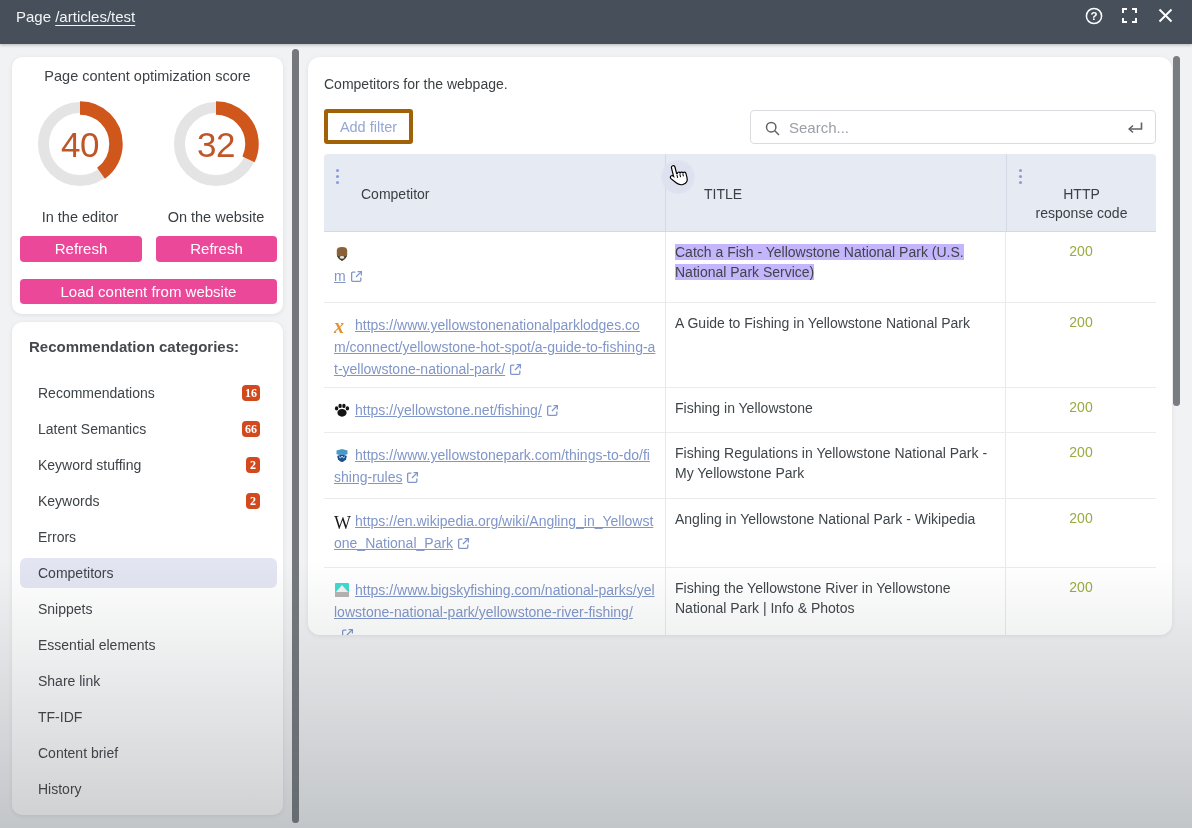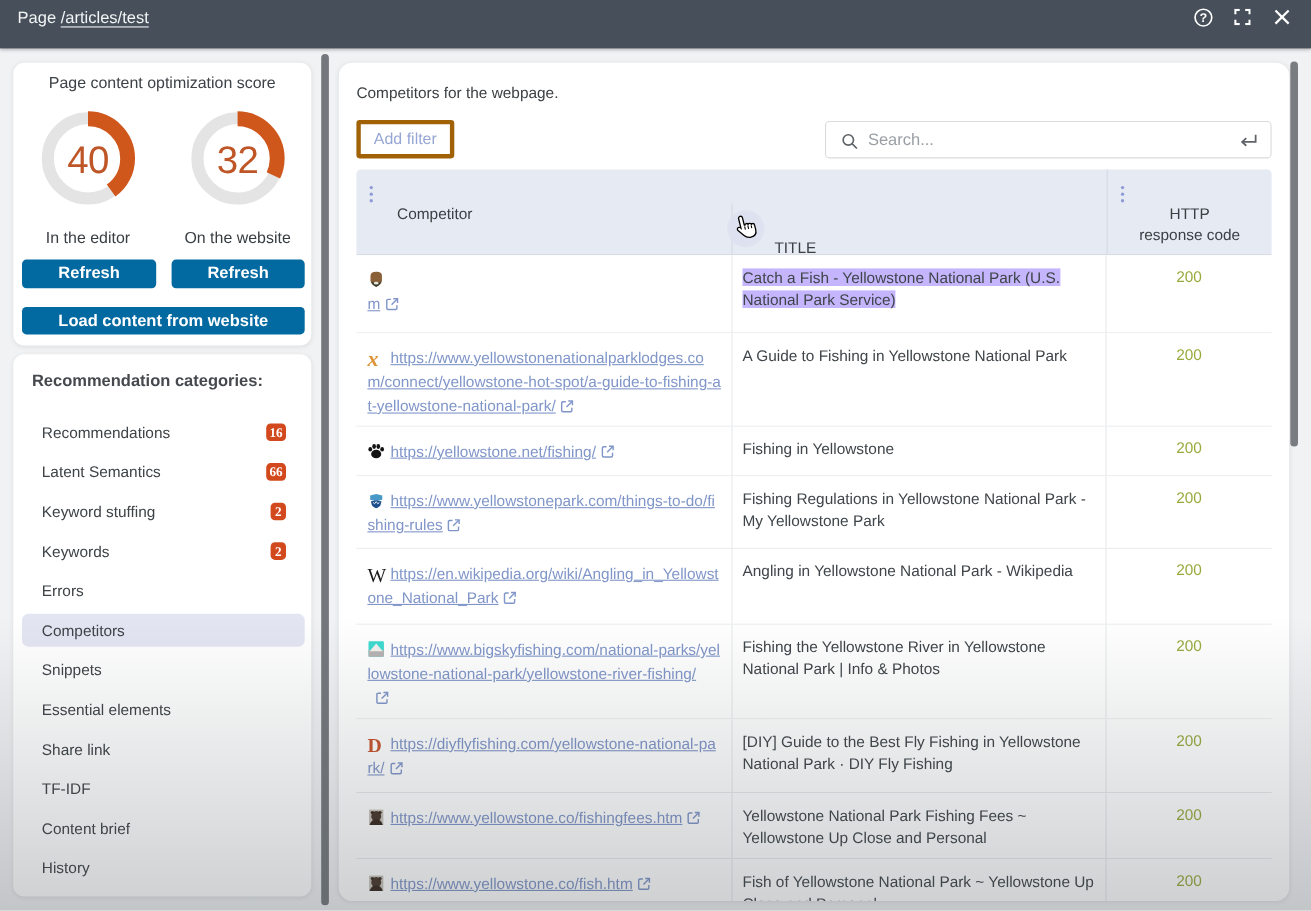--- a/index.html
+++ b/index.html
@@ -11,35 +11,35 @@
   #topbar { position:absolute; left:0; top:0; width:1192px; height:44px; background:#47505a; color:#f2f4f5; box-shadow:0 1px 3px rgba(0,0,0,.25); z-index:5;}
   #topbar .ttl { position:absolute; left:16px; top:8px; font-size:15px; }
   #topbar .ttl u { text-underline-offset:3px; }
   .tbico { position:absolute; top:0; }
 
   
   .card { position:absolute; background:#fff; border-radius:10px; box-shadow:0 1px 4px rgba(60,64,67,.10); }
   #card1 { left:12px; top:57px; width:271px; height:257px; }
   #card1 h3 { font-size:14.5px; font-weight:normal; color:#3c4247; text-align:center; margin-top:11px; }
   .glabel { position:absolute; width:136px; text-align:center; top:152px; font-size:14.5px; color:#393e43; }
-  .btn { position:absolute; background:#0369a1; border-radius:4px; color:#fff; font-size:15px; text-align:center; font-family:"Liberation Sans",sans-serif; border:none;font-weight:bold; }
+  .btn { position:absolute; background:#ec4899; border-radius:4px; color:#fff; font-size:15px; text-align:center; font-family:"Liberation Sans",sans-serif; border:none; }
   #card2 { left:12px; top:322px; width:271px; height:493px; }
   #card2 h3 { font-size:15px; color:#45494e; margin:16px 0 0 17px; }
   #catlist { position:absolute; left:20px; top:378px; width:257px; }
   .cat { height:30px; margin-bottom:6px; border-radius:6px; display:flex; align-items:center; padding:0 17px 0 18px; font-size:14px; color:#3e4347; }
   .cat.sel { background:#e3e5f2; }
   .cat .sp { flex:1; }
   .badge { background:#d2491e; color:#fff; font-family:"Liberation Serif",serif; font-weight:bold; font-size:12px; border-radius:4px; height:16px; min-width:14px; padding:0 3px; display:flex; align-items:center; justify-content:center; }
 
   
   #sb1 { position:absolute; left:292px; top:49px; width:7px; height:774px; background:#74787c; border-radius:4px; z-index:4;}
   #sb2 { position:absolute; left:1172.5px; top:56px; width:7px; height:350px; background:#797d81; border-radius:4px; z-index:4;}
 
   
-  #main { left:308px; top:57px; width:864px; height:762px; border-radius:12px; overflow:hidden; }
+  #main { left:308px; top:57px; width:864px; height:578px; border-radius:12px; overflow:hidden; }
   #main .desc { position:absolute; left:16px; top:19px; font-size:14px; color:#3c4043; }
   #addfilter { position:absolute; left:16px; top:52px; width:89px; height:35px; border:4px solid #a16207; border-radius:3px; background:#fff; color:#96a7d4; font-size:14.5px; display:flex; align-items:center; justify-content:center; }
   #search { position:absolute; left:442px; top:53px; width:406px; height:34px; border:1px solid #d9dbde; border-radius:4px; background:#fff; }
   #search .ph { position:absolute; left:38px; top:8px; font-size:15px; color:#9aa0a6; }
 
   
   #tbl { position:absolute; left:16px; top:97px; width:832px; font-size:14px; }
   .hrow { display:flex; height:78px; background:#e6eaf2; border-radius:4px 4px 0 0; border-bottom:1px solid #d5dae4; color:#3b4045; position:relative; }
   .hc { position:relative; } .hc + .hc { border-left:1px solid #d3d9e5; }
   .hc .lbl { position:absolute; top:31px; line-height:19px; }
@@ -135,21 +135,21 @@
   <div id="tbl">
     <div class="hrow">
       <div class="hc" style="width:341px;">
         <span class="kebab" style="left:12px;">
             <i></i>
             <i></i>
             <i></i>
           </span>
         <span class="lbl" style="left:37px;">Competitor</span>
       </div>
-      <div class="hc" style="width:341px;margin-top:31px;">
+      <div class="hc" style="width:341px;">
         <div style="position:absolute; left:-5px; top:6px; width:34px; height:34px; border-radius:50%; background:radial-gradient(circle, #dde1f0 55%, rgba(221,225,240,0));"></div>
         <span class="lbl" style="left:38px;">TITLE</span>
         <svg style="position:absolute; left:2px; top:9px; transform:rotate(-14deg);" width="21" height="24" viewBox="0 0 21 24">
           <path d="M7.2 1.6c1 0 1.8.8 1.8 1.8v6.8l.6.12c.2-.6.8-1 1.4-1 .7 0 1.3.45 1.5 1.1.3-.35.8-.6 1.3-.6.8 0 1.4.5 1.6 1.2.25-.2.6-.35 1-.35 1 0 1.7.8 1.7 1.8v4.2c0 3.4-2.3 5.6-5.8 5.6-2.9 0-4.4-1.1-6-3.3l-4-5.3c-.9-1.2 0-2.6 1.3-2.6.6 0 1.1.25 1.5.7l.3.4V3.4c0-1 .8-1.8 1.8-1.8z" fill="#fff" stroke="#000" stroke-width="1.2"></path>
           <path d="M9 14.5 v-3 M12 14.5 v-3 M15 14.5 v-2.6" stroke="#000" stroke-width="1" fill="none"></path>
         </svg>
       </div>
       <div class="hc" style="width:150px; text-align:center;">
         <span class="kebab" style="left:12px;">
             <i></i>

